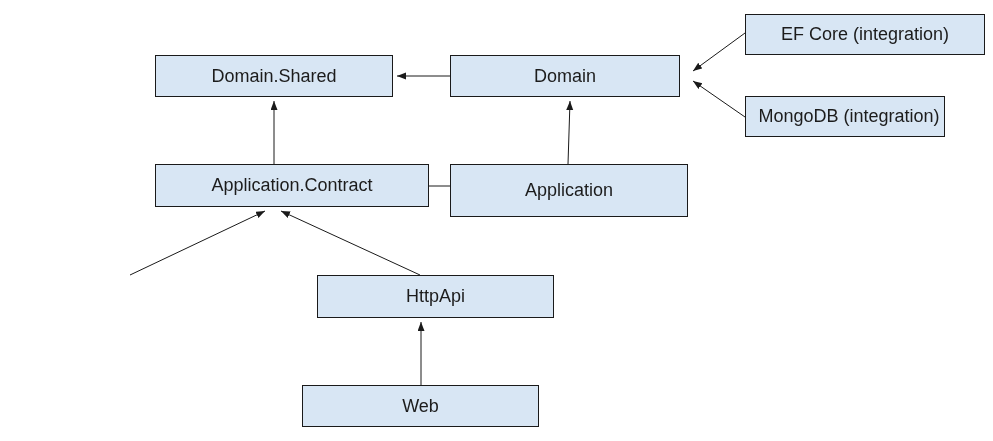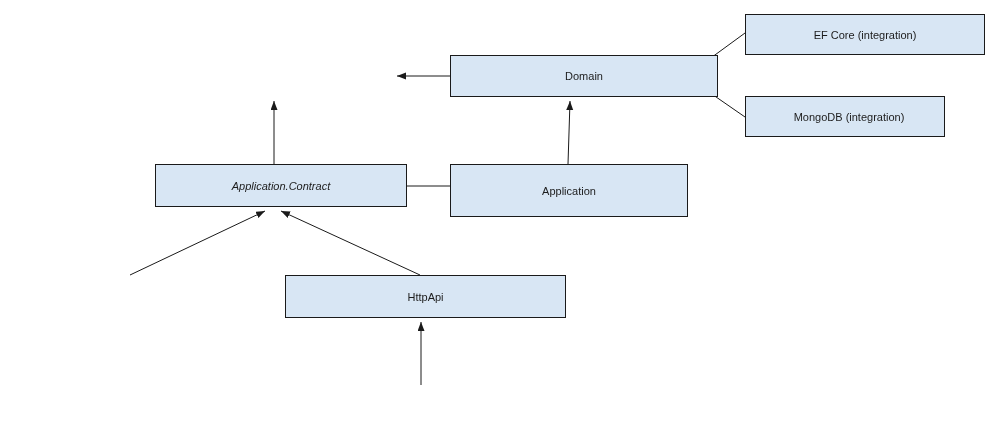--- a/index.html
+++ b/index.html
@@ -27,33 +27,33 @@
     stroke-width: 1;
   }
   .node {
     position: absolute;
     box-sizing: border-box;
     background: #d8e6f4;
     border: 1px solid #1a1a1a;
     display: flex;
     align-items: center;
     justify-content: center;
-    font-size: 11px;
+    font-size: 18px;
     color: #1c1c1c;
     white-space: nowrap;
   }
   
   .n-domain-shared        { left: 155px; top: 55px;  width: 238px; height: 42px; }
-  .n-domain               { left: 450px; top: 55px;  width: 268px; height: 42px; }
+  .n-domain               { left: 450px; top: 55px;  width: 230px; height: 42px; }
   .n-ef-core              { left: 745px; top: 14px;  width: 240px; height: 41px; }
   .n-mongodb              { left: 745px; top: 96px;  width: 200px; height: 41px; padding-left: 8px; }
-  .n-application-contract { left: 155px; top: 164px; width: 252px; height: 43px; font-style: italic; }
+  .n-application-contract { left: 155px; top: 164px; width: 274px; height: 43px; }
   .n-application          { left: 450px; top: 164px; width: 238px; height: 53px; }
   .n-httpapi-client       { left: 10px;  top: 275px; width: 237px; height: 42px; }
-  .n-httpapi              { left: 285px; top: 275px; width: 281px; height: 43px; }
+  .n-httpapi              { left: 317px; top: 275px; width: 237px; height: 43px; }
   .n-web                  { left: 302px; top: 385px; width: 237px; height: 42px; }
 </style>
 </head>
 <body>
 
 <div class="canvas">
 
   <svg class="edges" width="993" height="441" viewBox="0 0 993 441">
     <defs>
       <marker id="arrow" markerUnits="userSpaceOnUse" markerWidth="10" markerHeight="8" refX="9" refY="3.5" orient="auto">
@@ -64,20 +64,22 @@
     <line x1="745" y1="33" x2="693" y2="71" marker-end="url(#arrow)"></line>
     <line x1="745" y1="117" x2="693" y2="81" marker-end="url(#arrow)"></line>
     <line x1="274" y1="164" x2="274" y2="101" marker-end="url(#arrow)"></line>
     <line x1="568" y1="164" x2="570" y2="101" marker-end="url(#arrow)"></line>
     <line x1="450" y1="186" x2="397" y2="186" marker-end="url(#arrow)"></line>
     <line x1="130" y1="275" x2="265" y2="211" marker-end="url(#arrow)"></line>
     <line x1="420" y1="275" x2="281" y2="211" marker-end="url(#arrow)"></line>
     <line x1="421" y1="385" x2="421" y2="322" marker-end="url(#arrow)"></line>
   </svg>
 
+  <div class="node n-domain-shared">Domain.Shared</div>
   <div class="node n-domain">Domain</div>
   <div class="node n-ef-core">EF Core (integration)</div>
   <div class="node n-mongodb">MongoDB (integration)</div>
   <div class="node n-application-contract">Application.Contract</div>
   <div class="node n-application">Application</div>
   <div class="node n-httpapi">HttpApi</div>
+  <div class="node n-web">Web</div>
 
 </div>
 
 </body></html>

